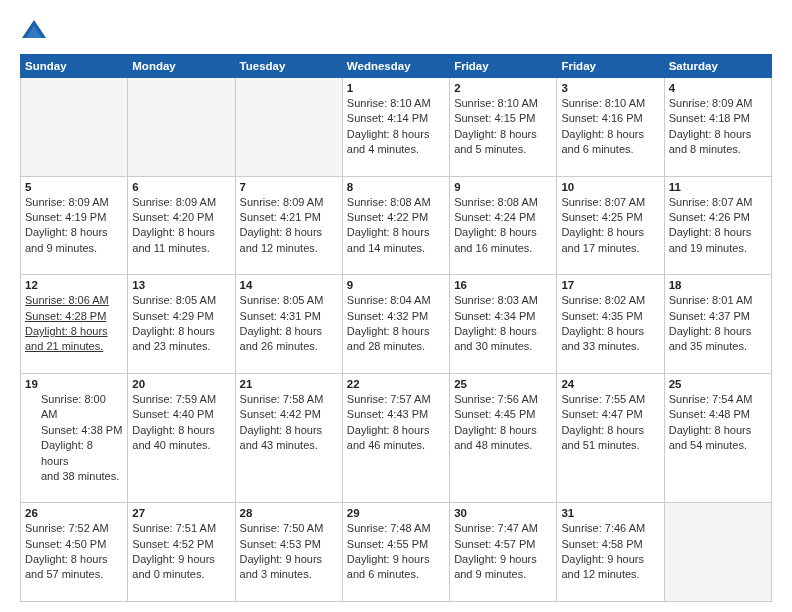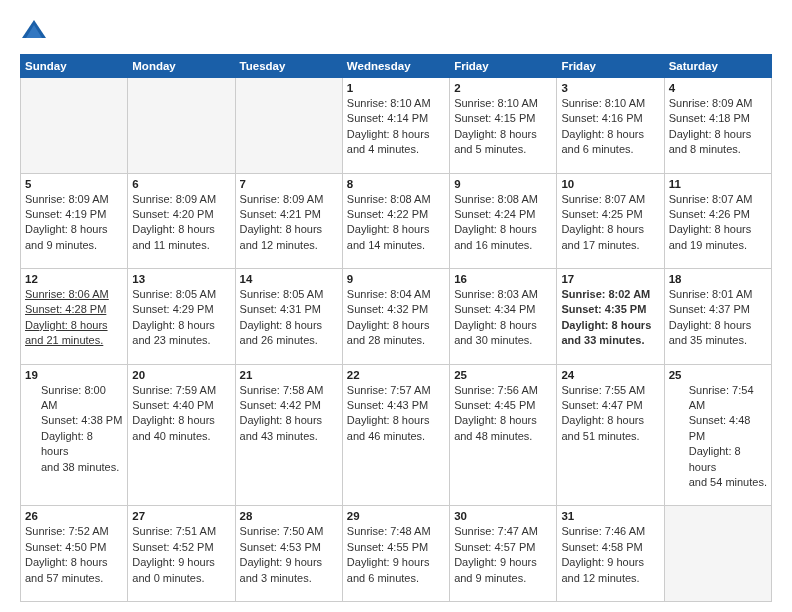--- a/index.html
+++ b/index.html
@@ -244,21 +244,21 @@
           </td>
           <td>
             <div class="day-number">16</div>
             <div class="day-info" style="white-space: pre-line;">Sunrise: 8:03 AM
 Sunset: 4:34 PM
 Daylight: 8 hours
 and 30 minutes.</div>
           </td>
           <td>
             <div class="day-number">17</div>
-            <div class="day-info" style="white-space: pre-line; font-weight: bold;">Sunrise: 8:02 AM
+            <div class="day-info" style="white-space: pre-line;">Sunrise: 8:02 AM
 Sunset: 4:35 PM
 Daylight: 8 hours
 and 33 minutes.</div>
           </td>
           <td>
             <div class="day-number">18</div>
             <div class="day-info" style="white-space: pre-line;">Sunrise: 8:01 AM
 Sunset: 4:37 PM
 Daylight: 8 hours
 and 35 minutes.</div>
@@ -302,21 +302,21 @@
           </td>
           <td>
             <div class="day-number">24</div>
             <div class="day-info" style="white-space: pre-line;">Sunrise: 7:55 AM
 Sunset: 4:47 PM
 Daylight: 8 hours
 and 51 minutes.</div>
           </td>
           <td>
             <div class="day-number">25</div>
-            <div class="day-info" style="white-space: pre-line; margin-left: 20px;">Sunrise: 7:54 AM
+            <div class="day-info" style="white-space: pre-line;">Sunrise: 7:54 AM
 Sunset: 4:48 PM
 Daylight: 8 hours
 and 54 minutes.</div>
           </td>
         </tr>
         <tr>
           <td>
             <div class="day-number">26</div>
             <div class="day-info" style="white-space: pre-line;">Sunrise: 7:52 AM
 Sunset: 4:50 PM

